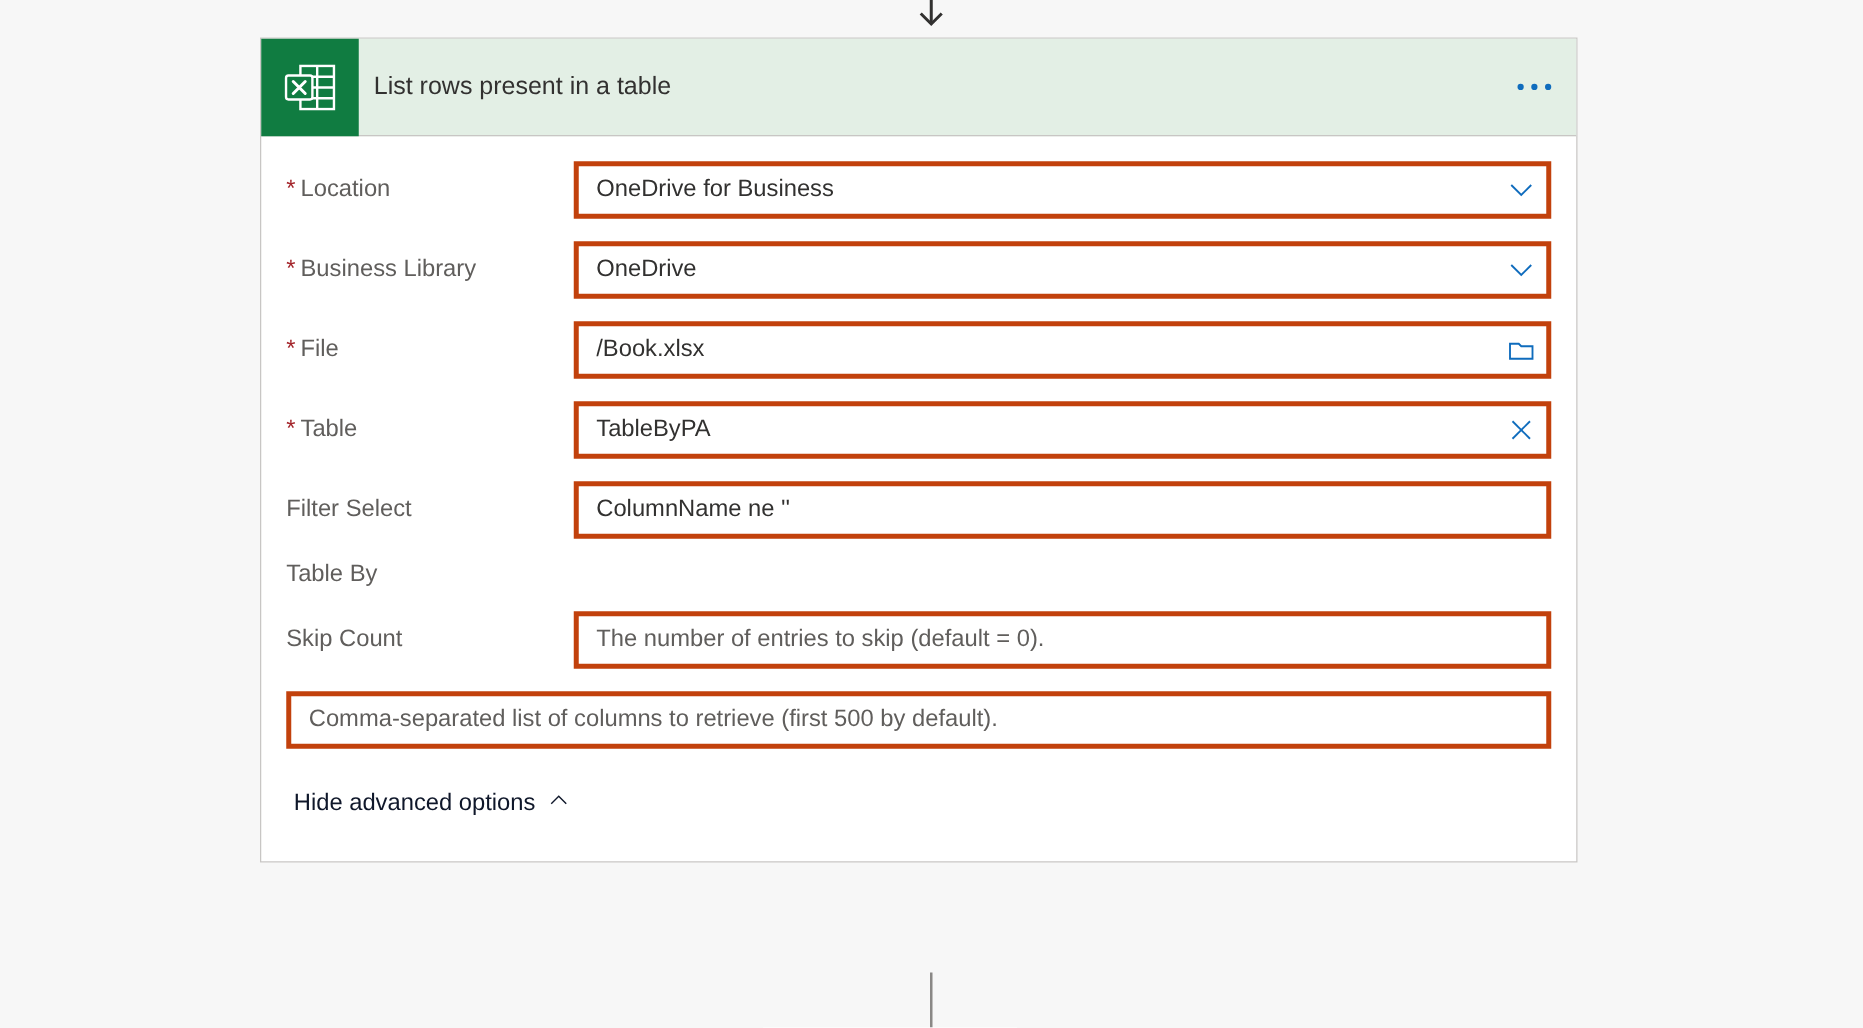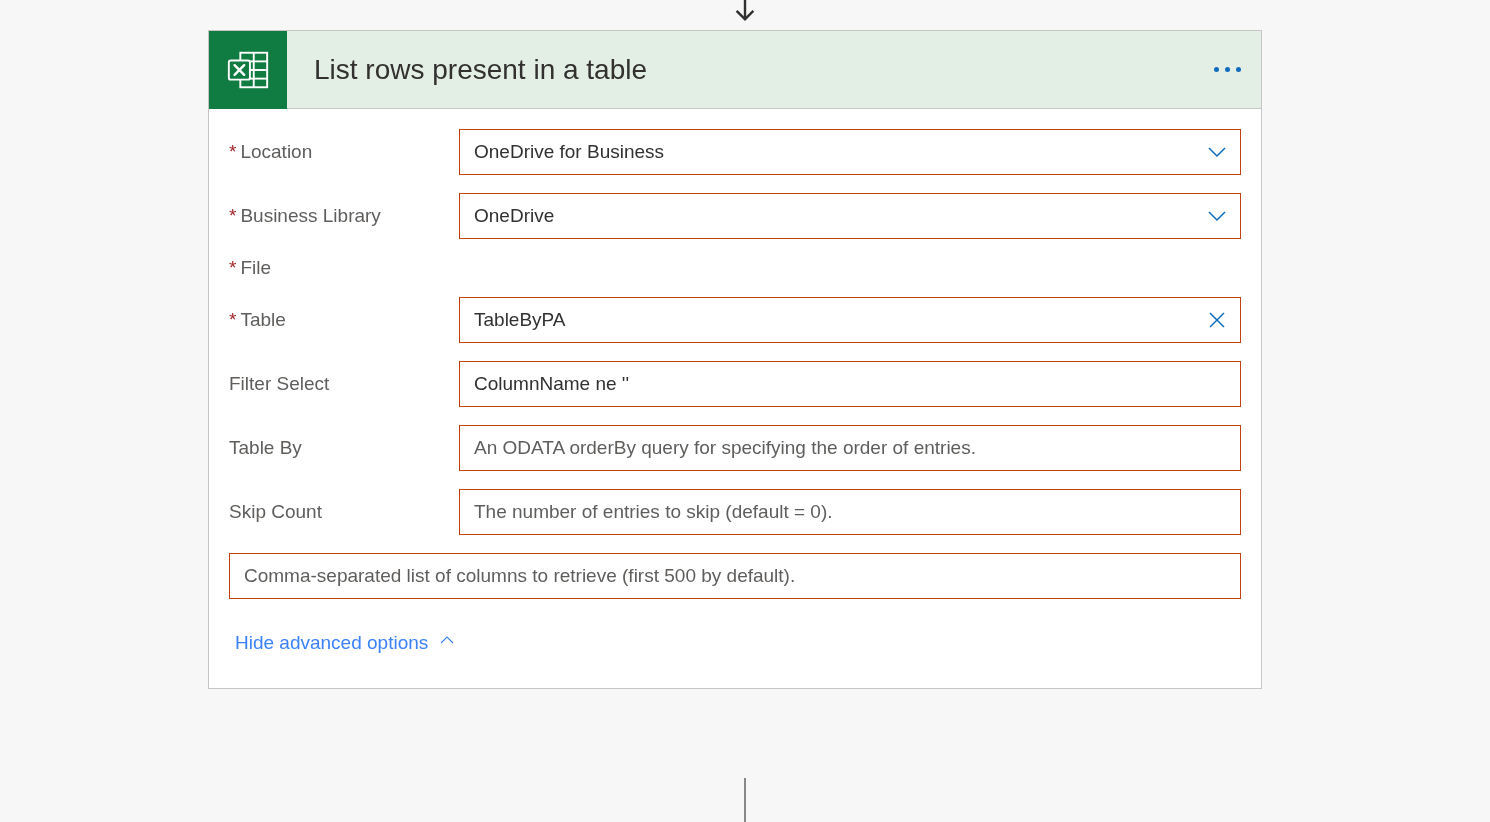--- a/index.html
+++ b/index.html
@@ -44,22 +44,22 @@
     align-items: center;
     justify-content: center;
     flex-shrink: 0;
   }
   .card-header-icon svg {
     width: 46px;
     height: 46px;
   }
   .card-header-title {
     flex: 1;
-    padding-left: 27px;
-    font-size: 28px;
+    padding-left: 12px;
+    font-size: 20px;
     color: #323130;
   }
   .card-header-menu {
     padding: 0 20px;
     cursor: pointer;
     color: #0f6cbd;
     display: flex;
     gap: 6px;
   }
   .card-header-menu .dot {
@@ -88,21 +88,21 @@
     margin-right: 4px;
     font-size: 19px;
   }
   .form-field {
     flex: 1;
     position: relative;
   }
   .form-input {
     width: 100%;
     height: 46px;
-    border: 1px solid #c2410c;
+    border: 4px solid #c2410c;
     padding: 0 50px 0 14px;
     font-size: 19px;
     color: #323130;
     font-family: inherit;
     background: #fff;
   }
   .form-input::placeholder {
     color: #605e5c;
   }
   .field-icon {
@@ -117,21 +117,21 @@
     justify-content: center;
   }
   .field-icon svg {
     width: 24px;
     height: 24px;
   }
   .advanced-toggle {
     display: flex;
     align-items: center;
     gap: 10px;
-    color: #3b82f6;
+    color: #0f172a;
     font-size: 19px;
     cursor: pointer;
     padding: 14px 6px 24px 6px;
     width: fit-content;
   }
   .advanced-toggle svg {
     width: 18px;
     height: 18px;
   }
   .connector-line {
@@ -206,20 +206,28 @@
             </svg>
         </div>
       </div>
     </div>
 
     <div class="form-row">
       <div class="form-label">
         <span class="required">*</span>
           <span>File</span>
       </div>
+      <div class="form-field">
+        <input class="form-input" type="text" value="/Book.xlsx" style="">
+        <div class="field-icon">
+          <svg viewBox="0 0 24 24" fill="none" stroke="currentColor" stroke-width="1.5">
+            <path d="M3 7 L3 19 L21 19 L21 9 L12 9 L10 7 Z"></path>
+          </svg>
+        </div>
+      </div>
     </div>
 
     <div class="form-row">
       <div class="form-label">
         <span class="required">*</span>
           <span>Table</span>
       </div>
       <div class="form-field">
         <input class="form-input" type="text" value="TableByPA" style="">
         <div class="field-icon">
@@ -236,23 +244,20 @@
         <span>Filter Select</span>
       </div>
       <div class="form-field">
         <input class="form-input" type="text" value="ColumnName ne ''" style="">
       </div>
     </div>
 
     <div class="form-row">
       <div class="form-label">
         <span>Table By</span>
-      </div>
-      <div class="form-field">
-        <input class="form-input" type="text" placeholder="An ODATA orderBy query for specifying the order of entries." style="">
       </div>
     </div>
 
 
     <div class="form-row">
       <div class="form-label">
         <span>Skip Count</span>
       </div>
       <div class="form-field">
         <input class="form-input" type="text" placeholder="The number of entries to skip (default = 0)." style="">

